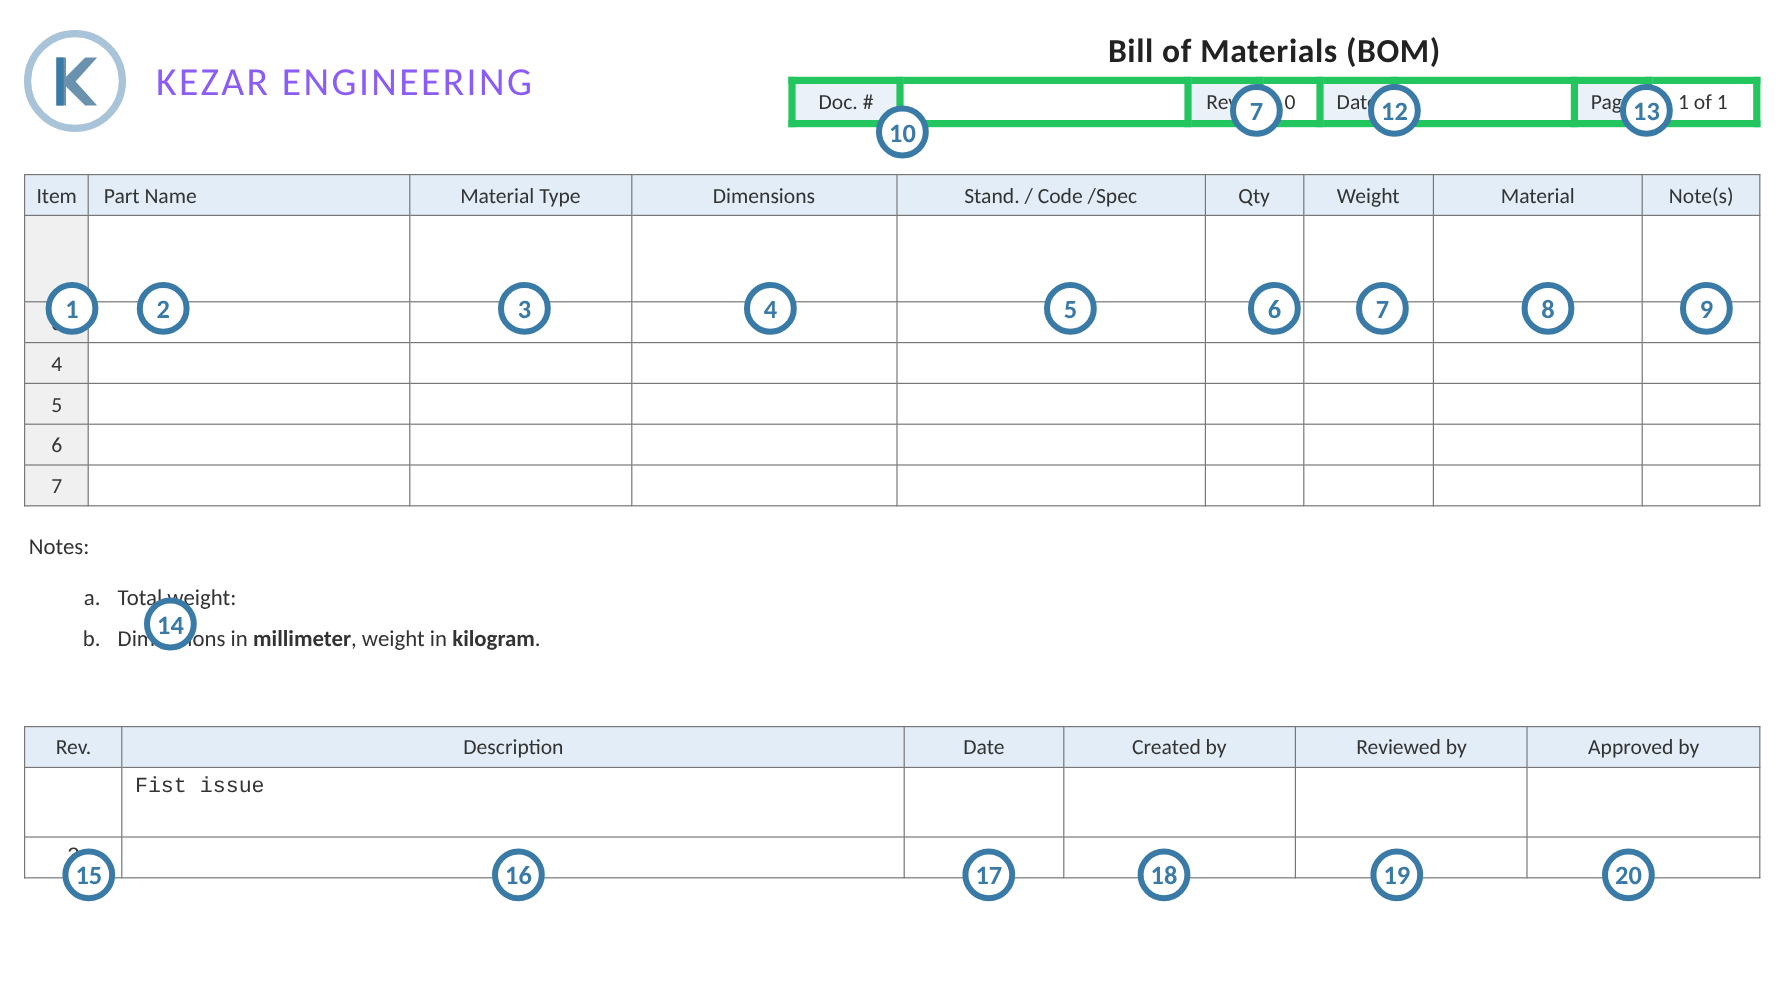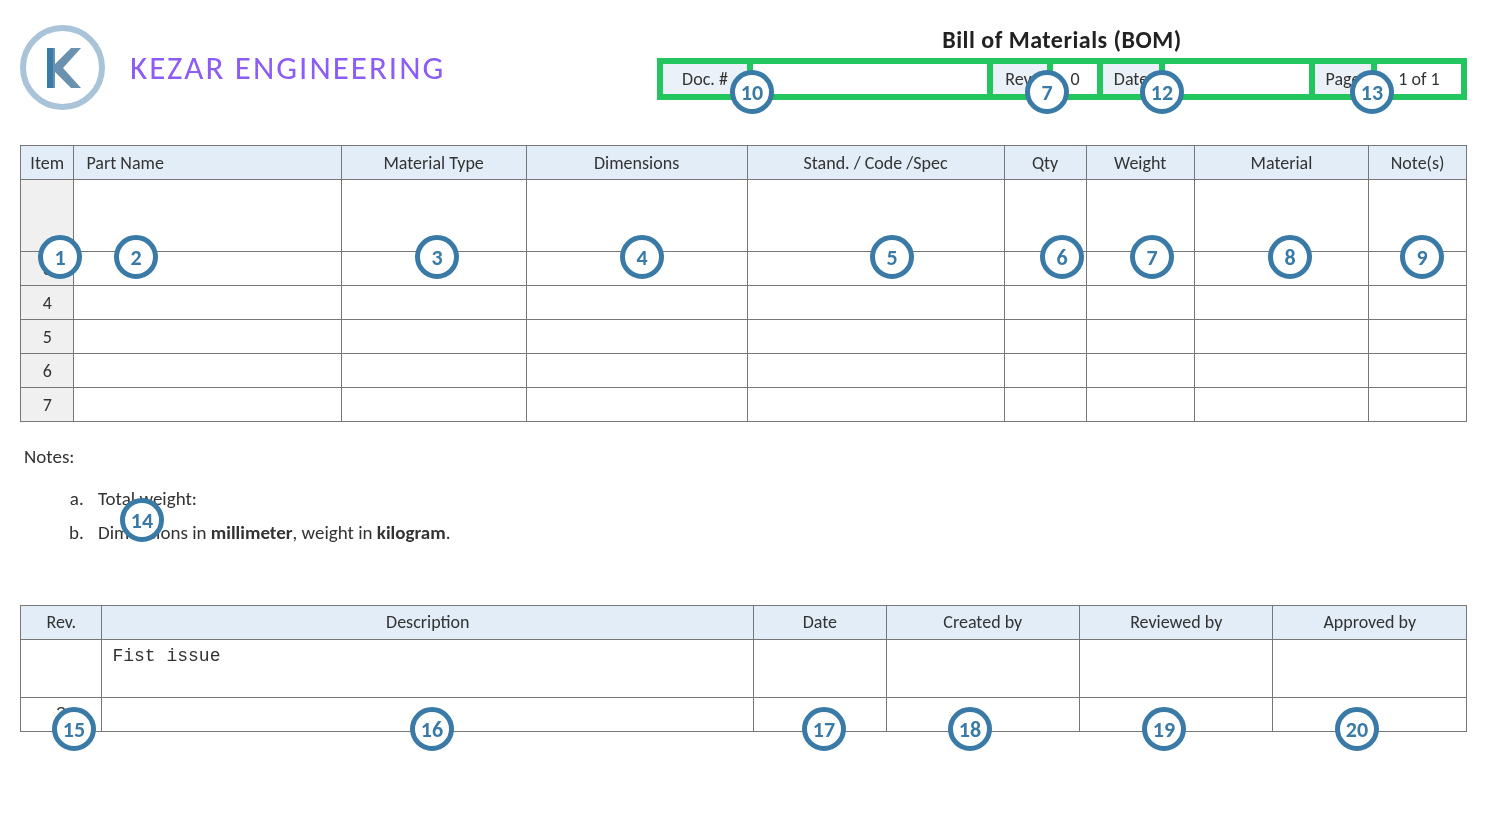--- a/index.html
+++ b/index.html
@@ -39,21 +39,21 @@
       letter-spacing: 2px;
       color: #8b5cf6;
       font-weight: 400;
     }
     .meta-block {
       margin-left: auto;
       flex: 0 0 810px;
     }
     .meta-title {
       text-align: center;
-      font-size: 24px;
+      font-size: 28px;
       font-weight: 700;
       color: #222;
       margin-bottom: 4px;
       letter-spacing: 0.5px;
     }
     .meta-table {
       border-collapse: collapse;
       width: 100%;
     }
     .meta-table td {
@@ -344,21 +344,21 @@
 
   <div class="callout" style="left:18px; top:210px">1</div>
   <div class="callout" style="left:94px; top:210px">2</div>
   <div class="callout" style="left:395px; top:210px">3</div>
   <div class="callout" style="left:600px; top:210px">4</div>
   <div class="callout" style="left:850px; top:210px">5</div>
   <div class="callout" style="left:1020px; top:210px">6</div>
   <div class="callout" style="left:1110px; top:210px">7</div>
   <div class="callout" style="left:1248px; top:210px">8</div>
   <div class="callout" style="left:1380px; top:210px">9</div>
-  <div class="callout" style="left:710px; top:45px">10</div>
+  <div class="callout" style="left:710px; top:63px">10</div>
   <div class="callout" style="left:1005px; top:45px">7</div>
   <div class="callout" style="left:1120px; top:45px">12</div>
   <div class="callout" style="left:1330px; top:45px">13</div>
   <div class="callout" style="left:100px; top:473px">14</div>
   <div class="callout" style="left:32px; top:682px">15</div>
   <div class="callout" style="left:390px; top:682px">16</div>
   <div class="callout" style="left:782px; top:682px">17</div>
   <div class="callout" style="left:928px; top:682px">18</div>
   <div class="callout" style="left:1122px; top:682px">19</div>
   <div class="callout" style="left:1315px; top:682px">20</div>

